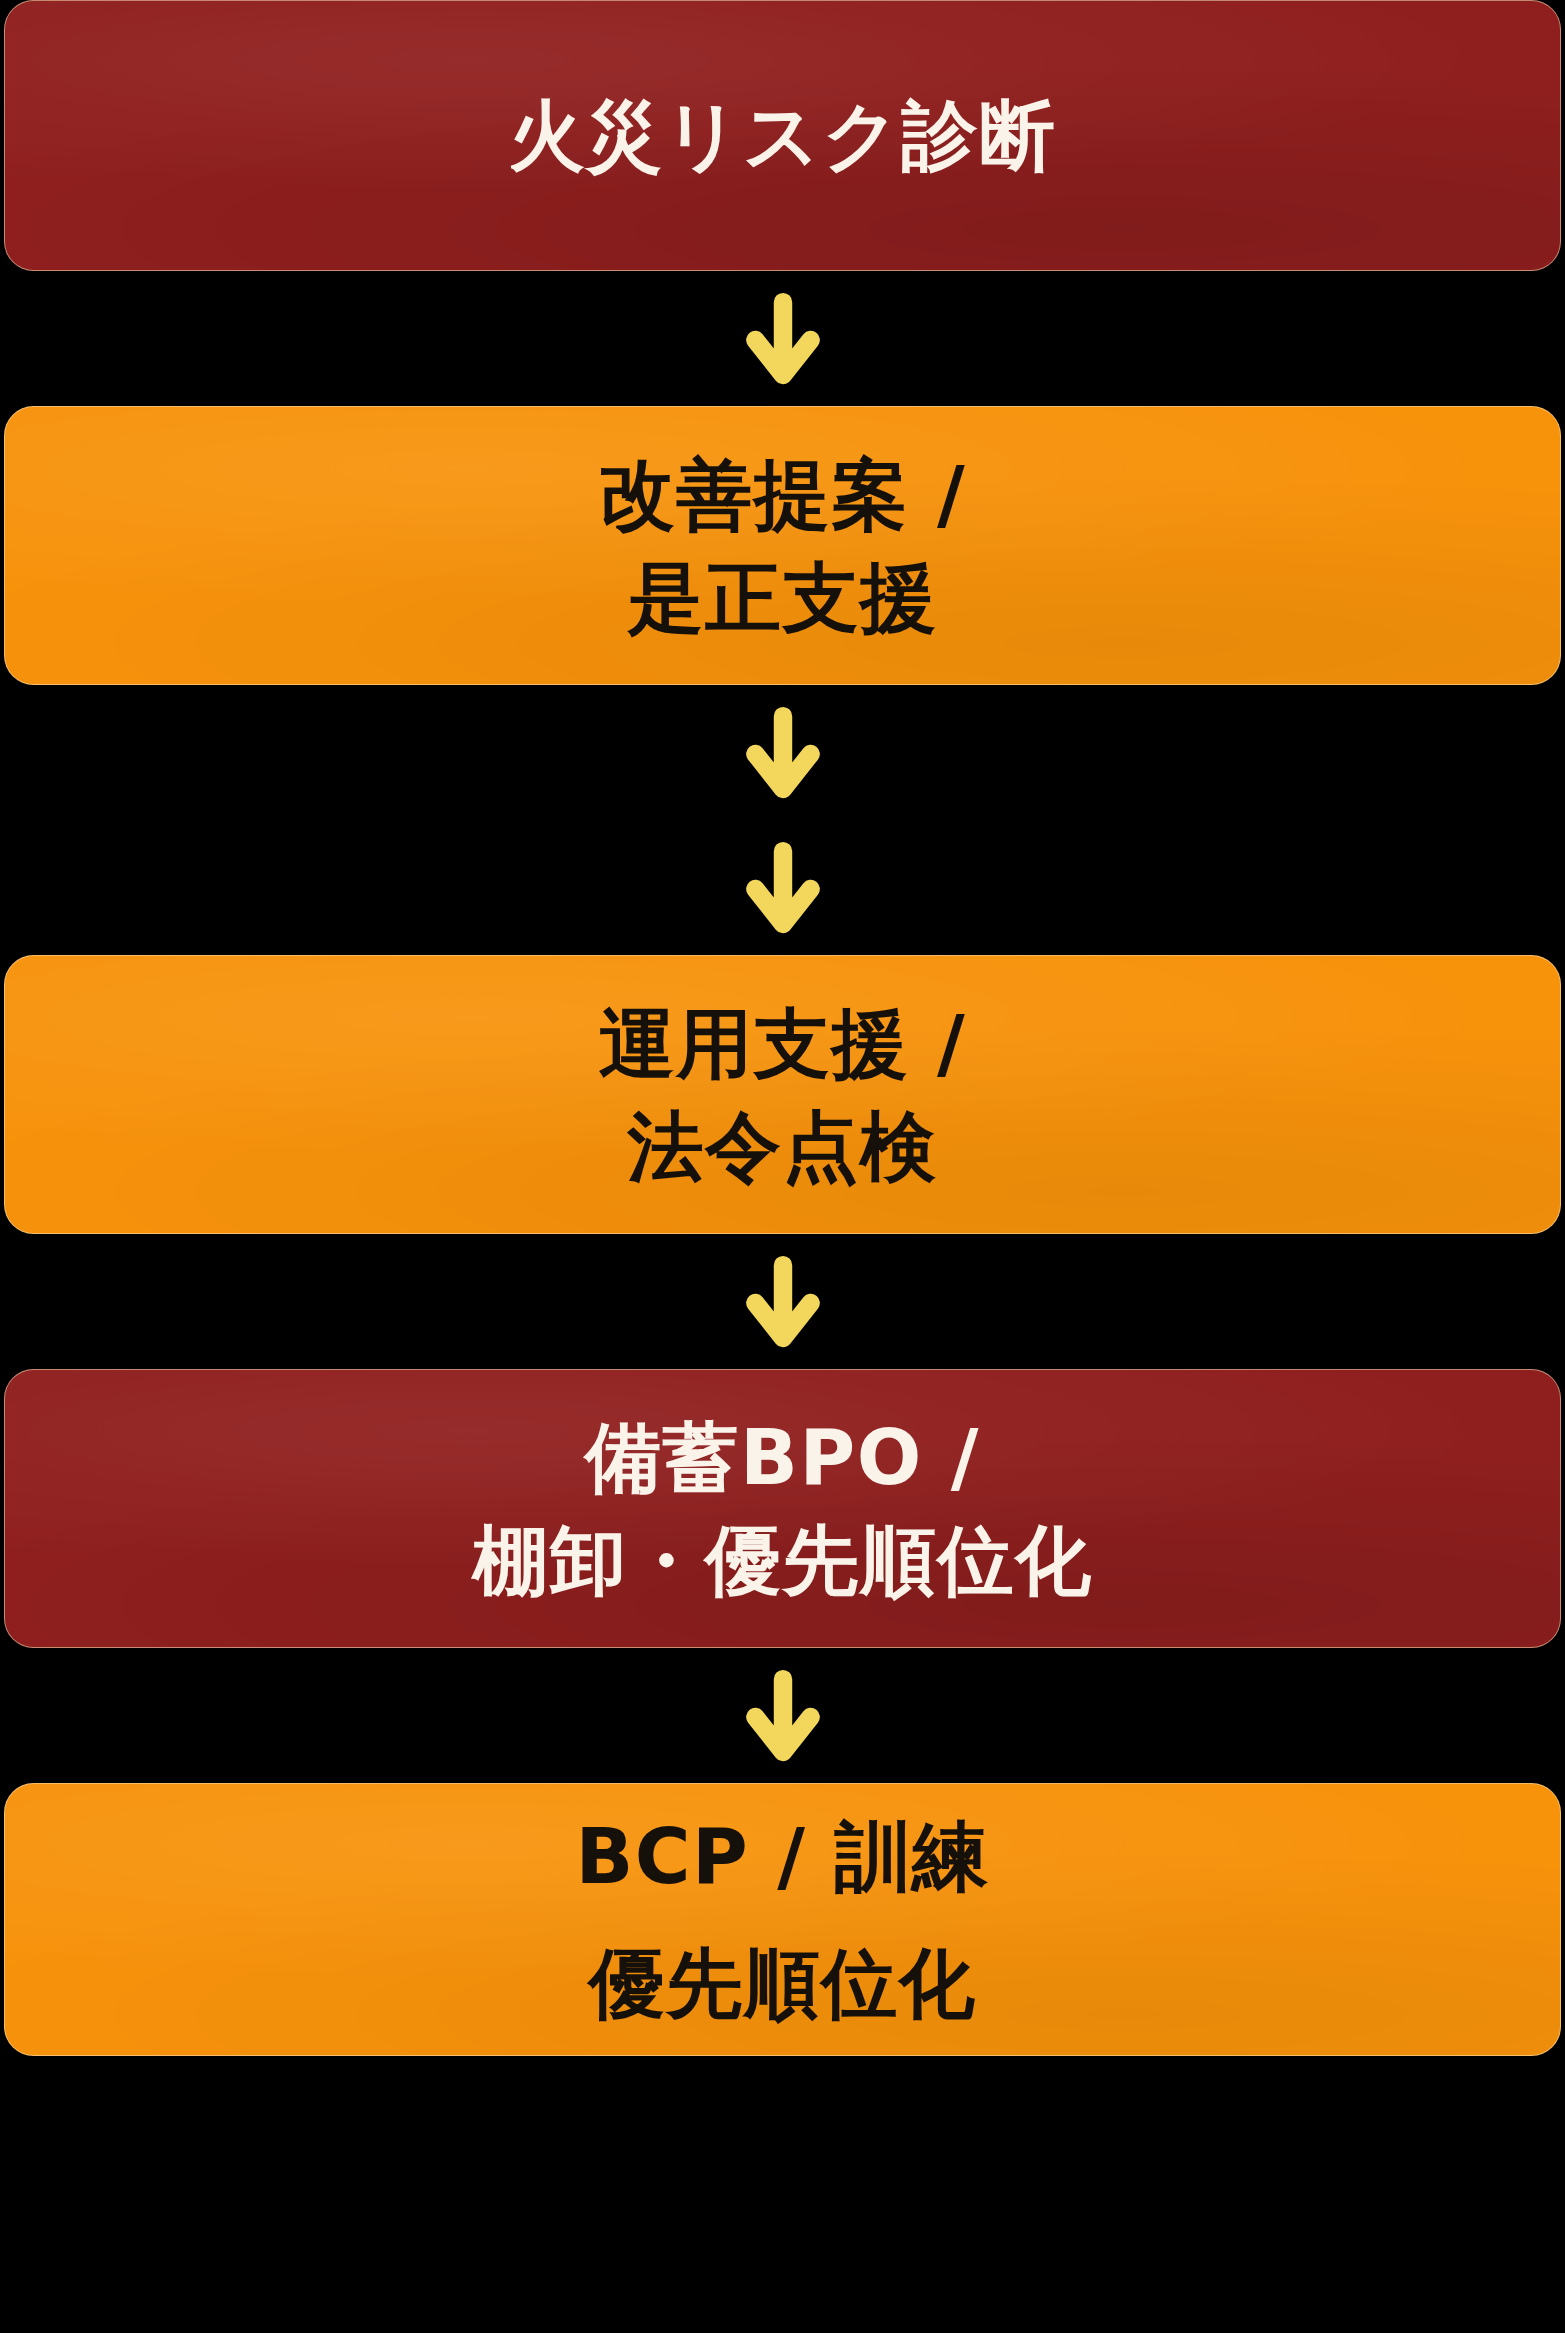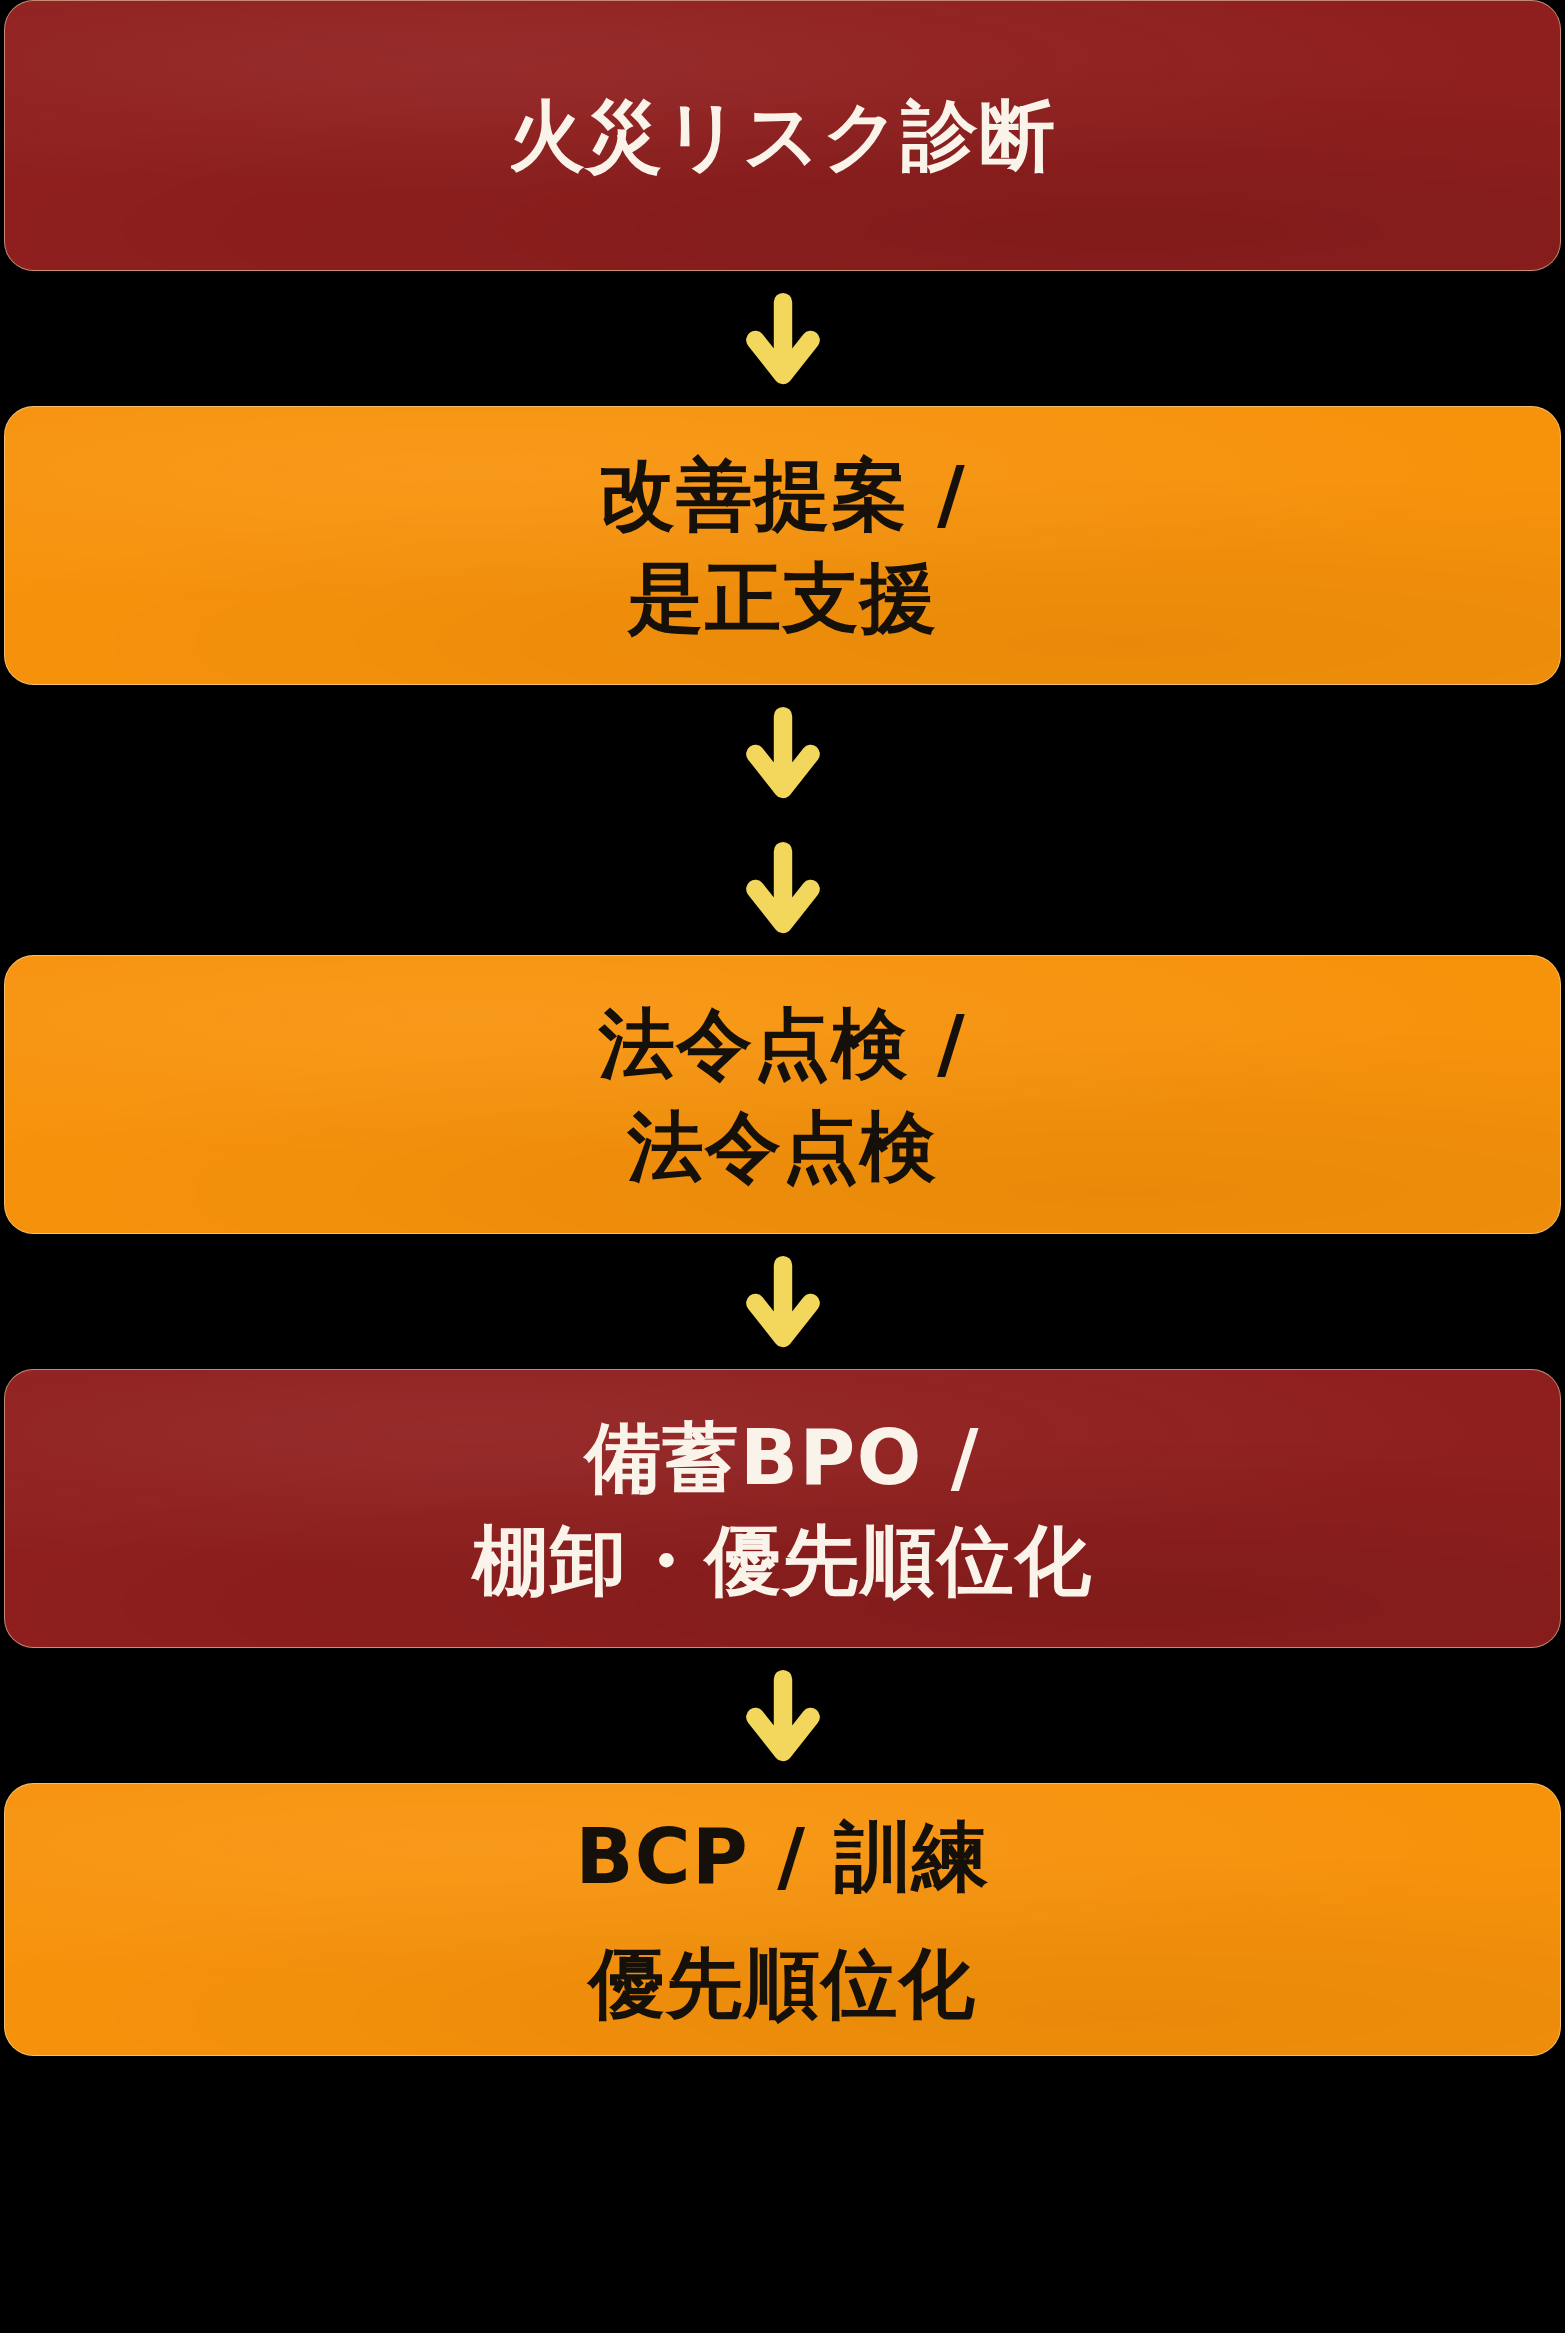--- a/index.html
+++ b/index.html
@@ -98,21 +98,21 @@
 
   <div class="gap">
     <span class="arrow-wrap">
       <svg width="74" height="94" viewBox="0 0 80 102" xmlns="http://www.w3.org/2000/svg">
         <path d="M40 11 V80 M10 52 L40 90 L70 52" fill="none" stroke="#F2D75C" stroke-width="20" stroke-linecap="round" stroke-linejoin="round"></path>
       </svg>
     </span>
   </div>
 
   <section class="step orange hm">
-    <span class="line">法令点検 /</span>
+    <span class="line">運用支援 /</span>
     <span class="line">法令点検</span>
   </section>
 
   <div class="gap">
     <span class="arrow-wrap">
       <svg width="74" height="94" viewBox="0 0 80 102" xmlns="http://www.w3.org/2000/svg">
         <path d="M40 11 V80 M10 52 L40 90 L70 52" fill="none" stroke="#F2D75C" stroke-width="20" stroke-linecap="round" stroke-linejoin="round"></path>
       </svg>
     </span>
   </div>

